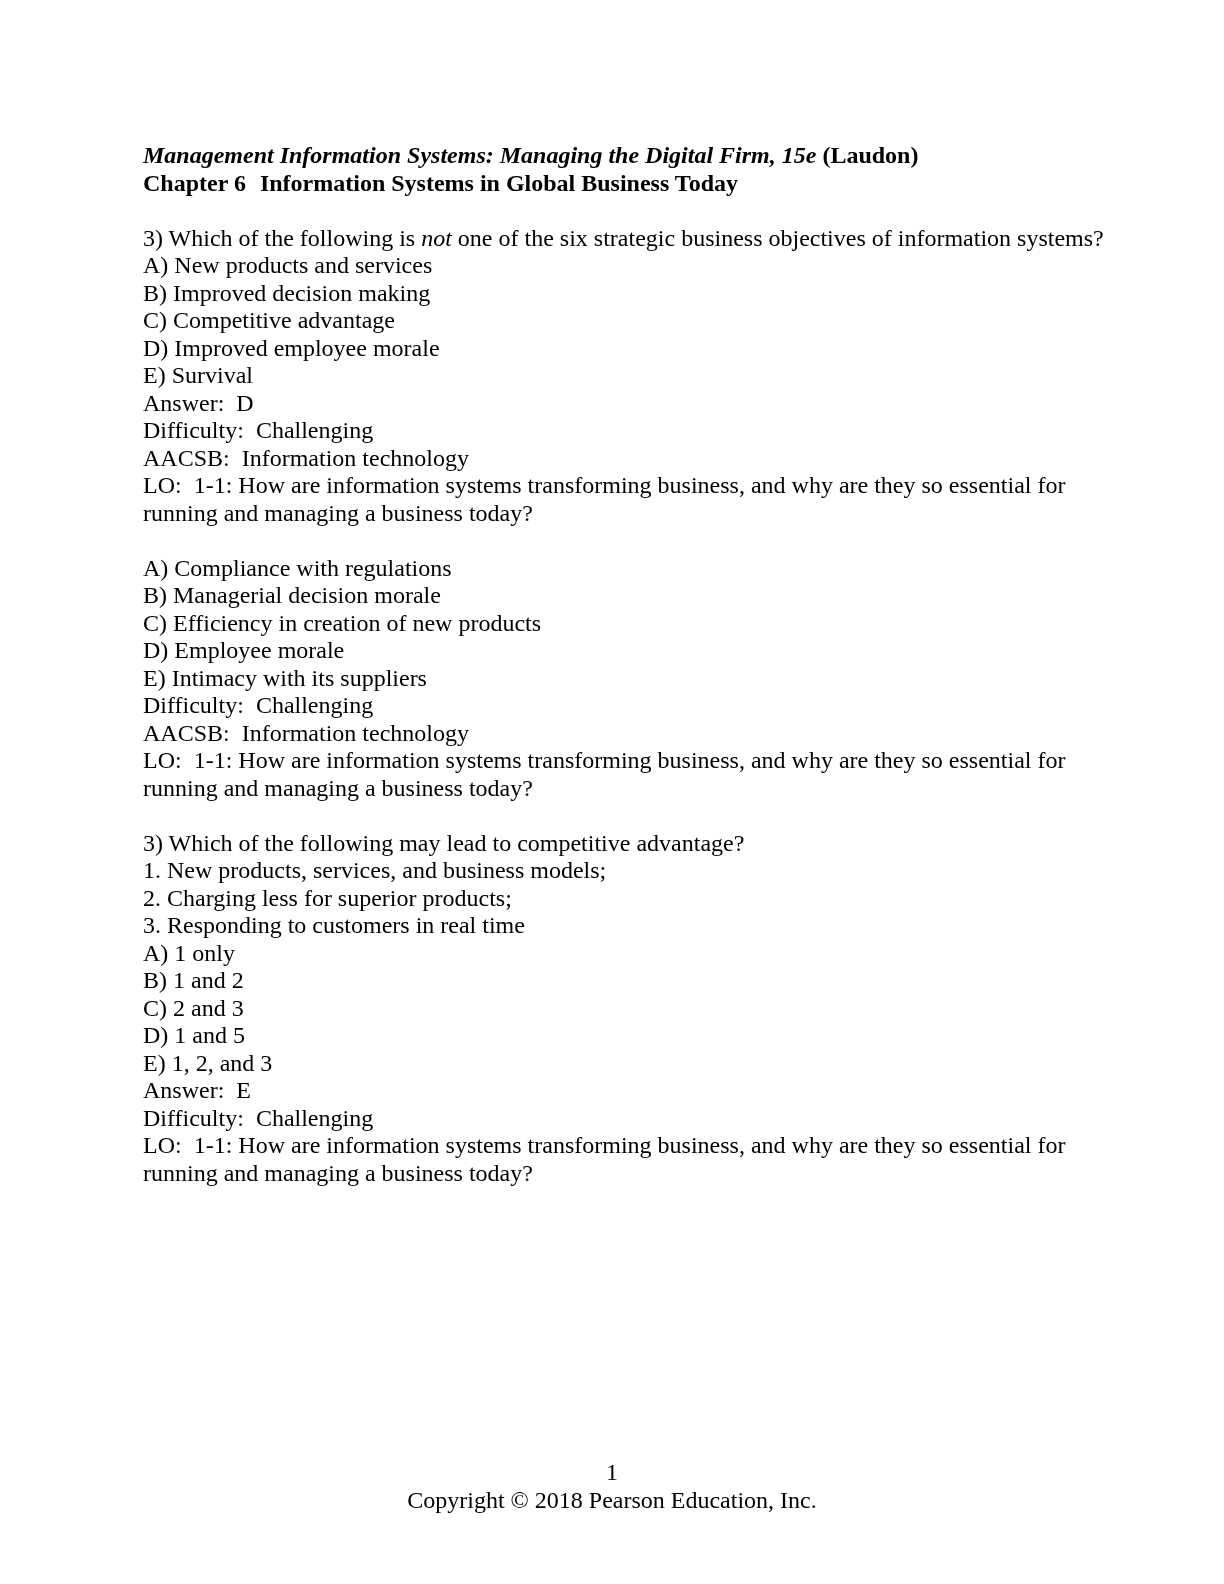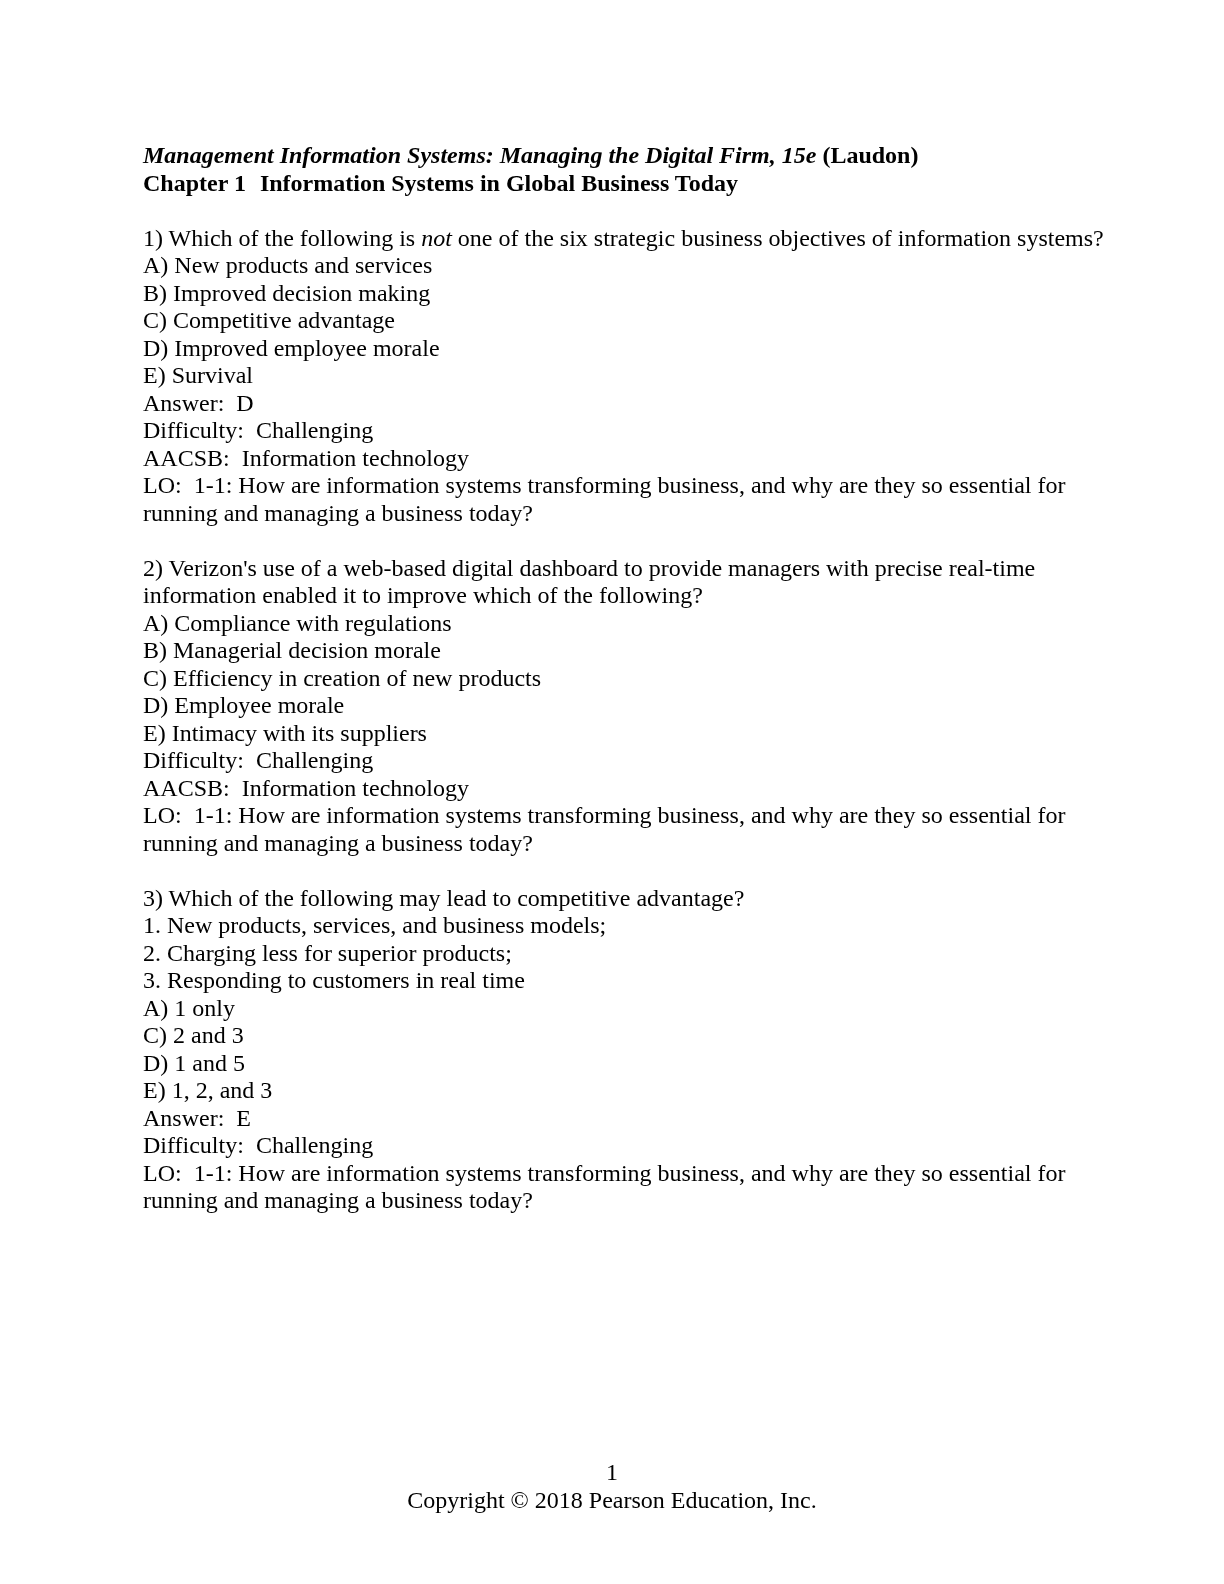--- a/index.html
+++ b/index.html
@@ -51,54 +51,54 @@
   em {
   }
 </style>
 </head>
 <body>
 
 <div class="page">
 
   <header class="doc-header">
     <p class="line bold"><span class="italic">Management Information Systems: Managing the Digital Firm, 15e</span><span> (Laudon)</span></p>
-    <p class="line bold"><span>Chapter 1</span><span class="chapter-gap"></span><span>Information Systems in Global Business Today</span></p>
+    <p class="line bold"><span>Chapter 6</span><span class="chapter-gap"></span><span>Information Systems in Global Business Today</span></p>
   </header>
 
   <section class="question">
-    <p class="line"><span>1) Which of the following is </span><em>not</em><span> one of the six strategic business objectives of information systems?</span></p>
+    <p class="line"><span>3) Which of the following is </span><em>not</em><span> one of the six strategic business objectives of information systems?</span></p>
     <p class="line">A) New products and services</p>
     <p class="line">B) Improved decision making</p>
     <p class="line">C) Competitive advantage</p>
     <p class="line">D) Improved employee morale</p>
     <p class="line">E) Survival</p>
     <p class="line">Answer:  D</p>
     <p class="line">Difficulty:  Challenging</p>
     <p class="line">AACSB:  Information technology</p>
     <p class="line">LO:  1-1: How are information systems transforming business, and why are they so essential for running and managing a business today?</p>
   </section>
 
   <section class="question">
-    <p class="line">2) Verizon's use of a web-based digital dashboard to provide managers with precise real-time information enabled it to improve which of the following?</p>
     <p class="line">A) Compliance with regulations</p>
     <p class="line">B) Managerial decision morale</p>
     <p class="line">C) Efficiency in creation of new products</p>
     <p class="line">D) Employee morale</p>
     <p class="line">E) Intimacy with its suppliers</p>
     <p class="line">Difficulty:  Challenging</p>
     <p class="line">AACSB:  Information technology</p>
     <p class="line">LO:  1-1: How are information systems transforming business, and why are they so essential for running and managing a business today?</p>
   </section>
 
   <section class="question">
     <p class="line">3) Which of the following may lead to competitive advantage?</p>
     <p class="line">1. New products, services, and business models;</p>
     <p class="line">2. Charging less for superior products;</p>
     <p class="line">3. Responding to customers in real time</p>
     <p class="line">A) 1 only</p>
+    <p class="line">B) 1 and 2</p>
     <p class="line">C) 2 and 3</p>
     <p class="line">D) 1 and 5</p>
     <p class="line">E) 1, 2, and 3</p>
     <p class="line">Answer:  E</p>
     <p class="line">Difficulty:  Challenging</p>
     <p class="line">LO:  1-1: How are information systems transforming business, and why are they so essential for running and managing a business today?</p>
   </section>
 
   <footer class="doc-footer">
     <p class="line">1</p>

